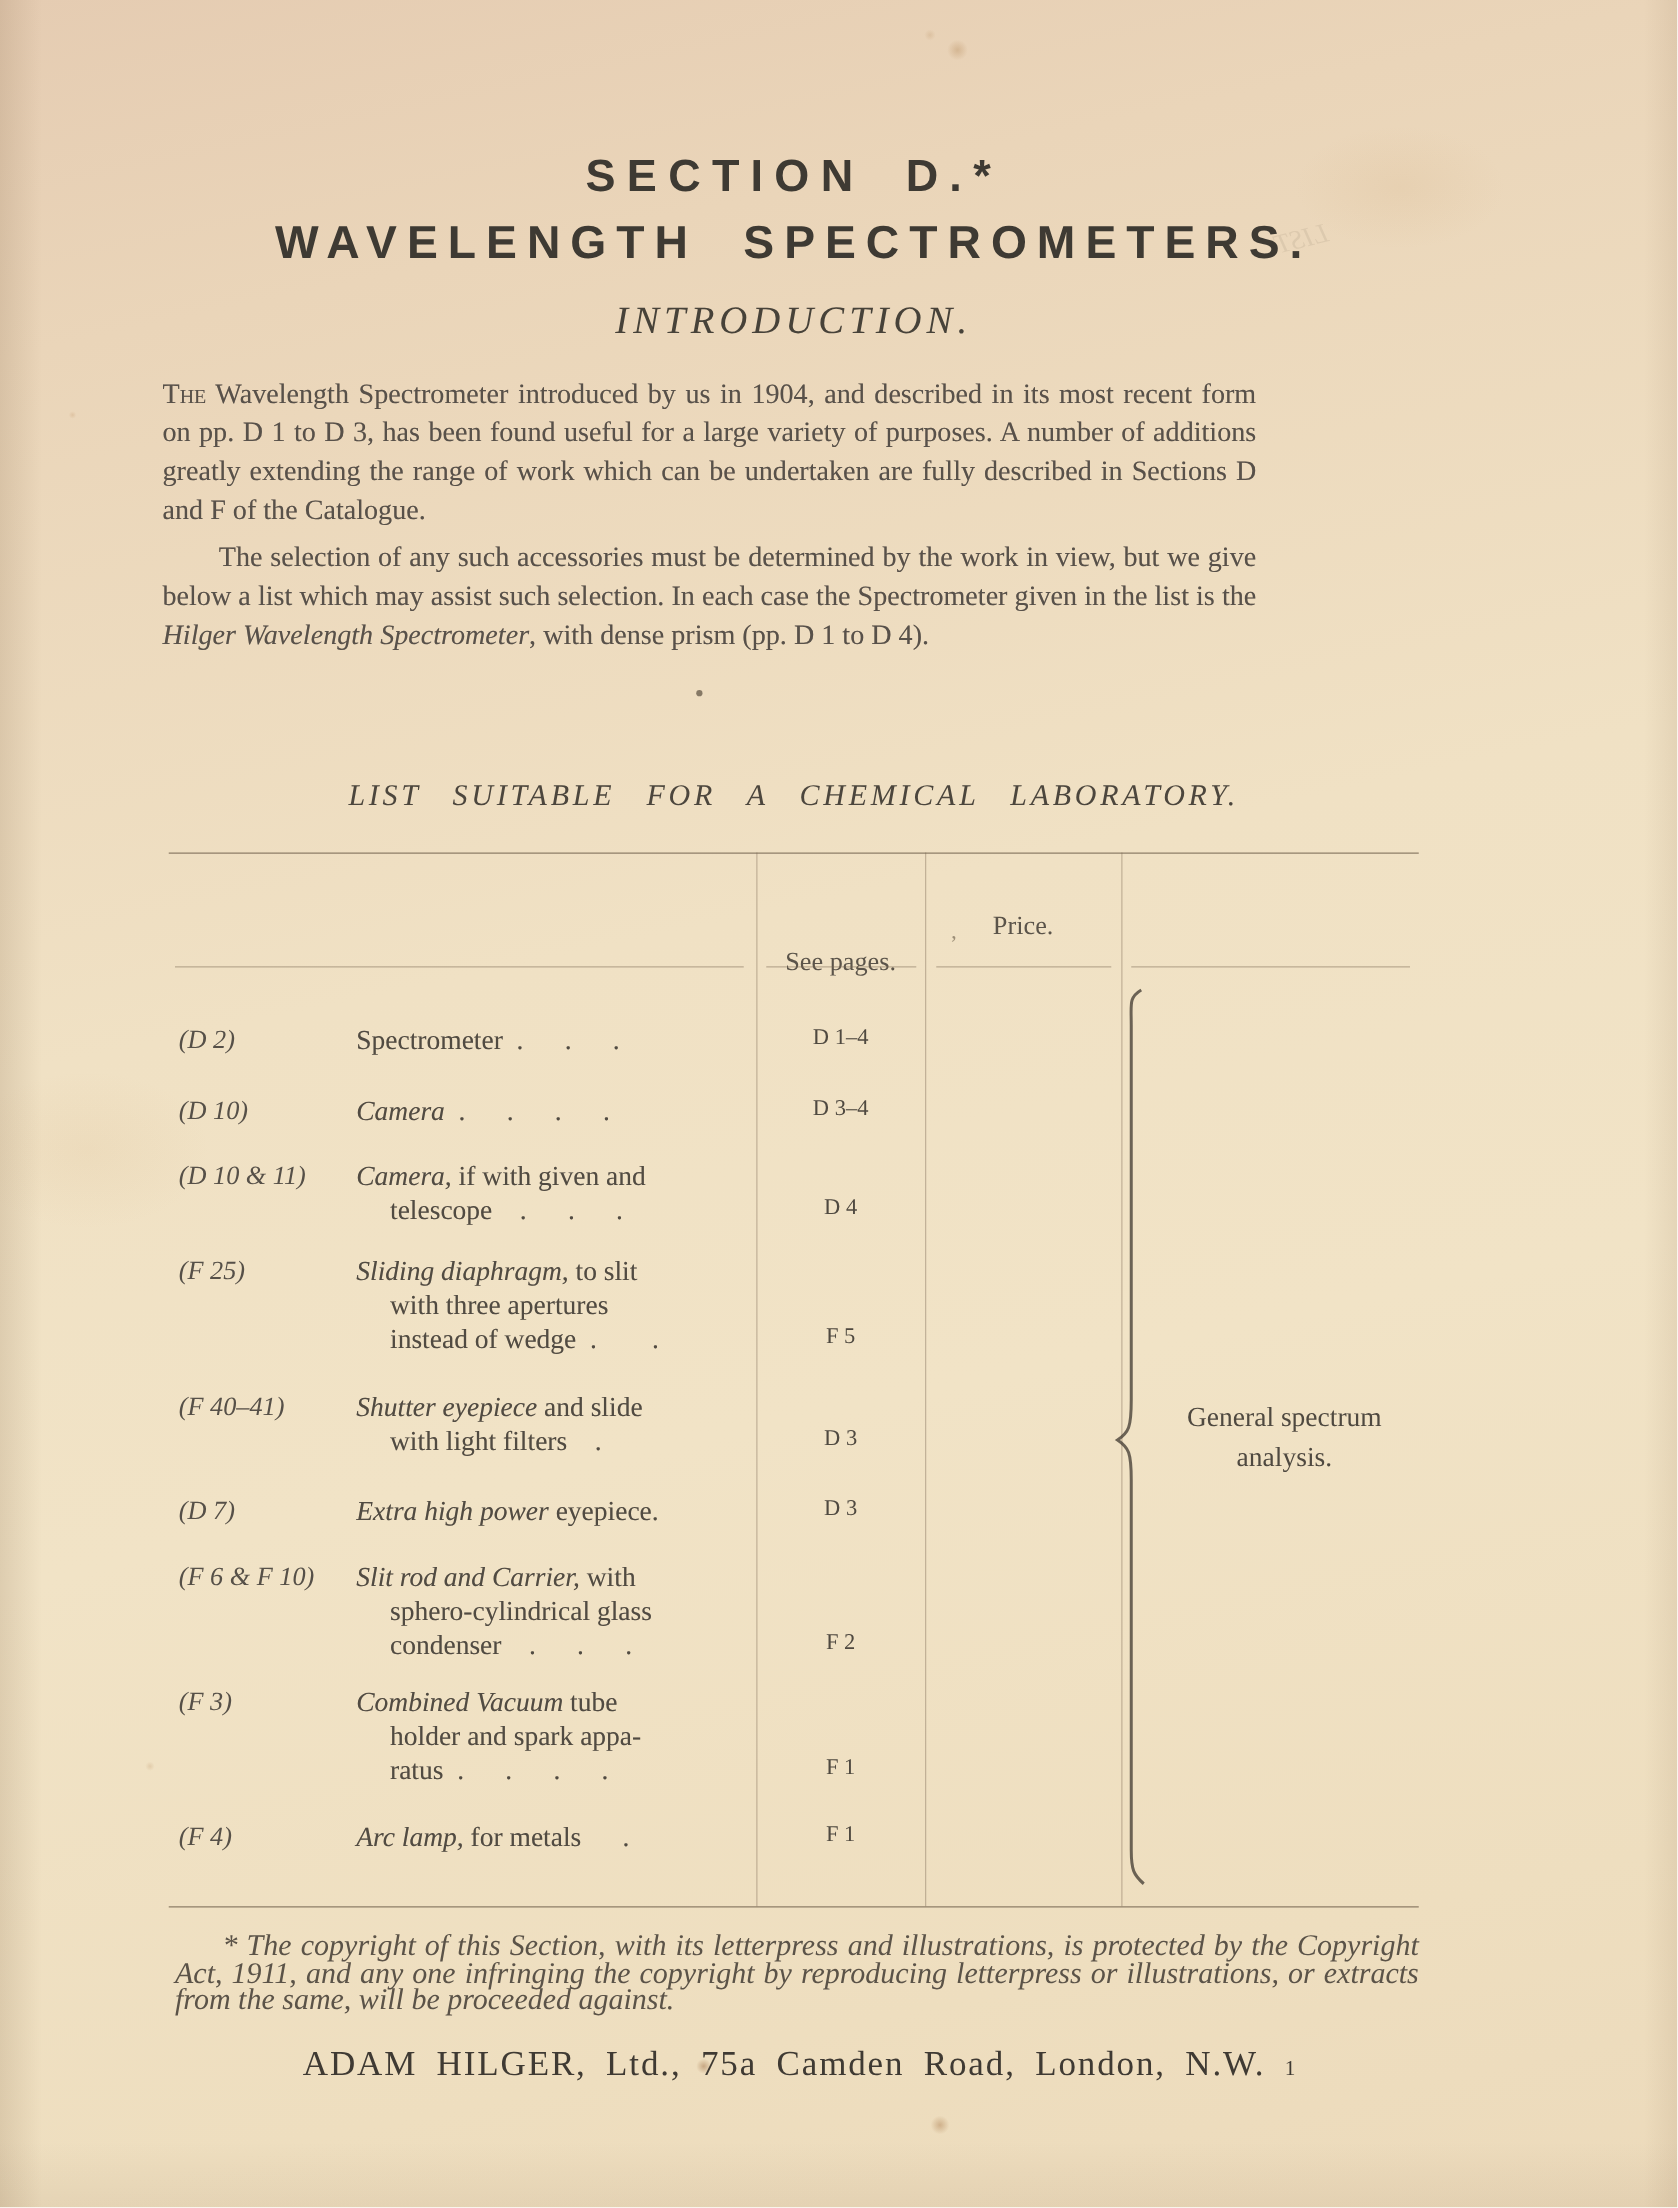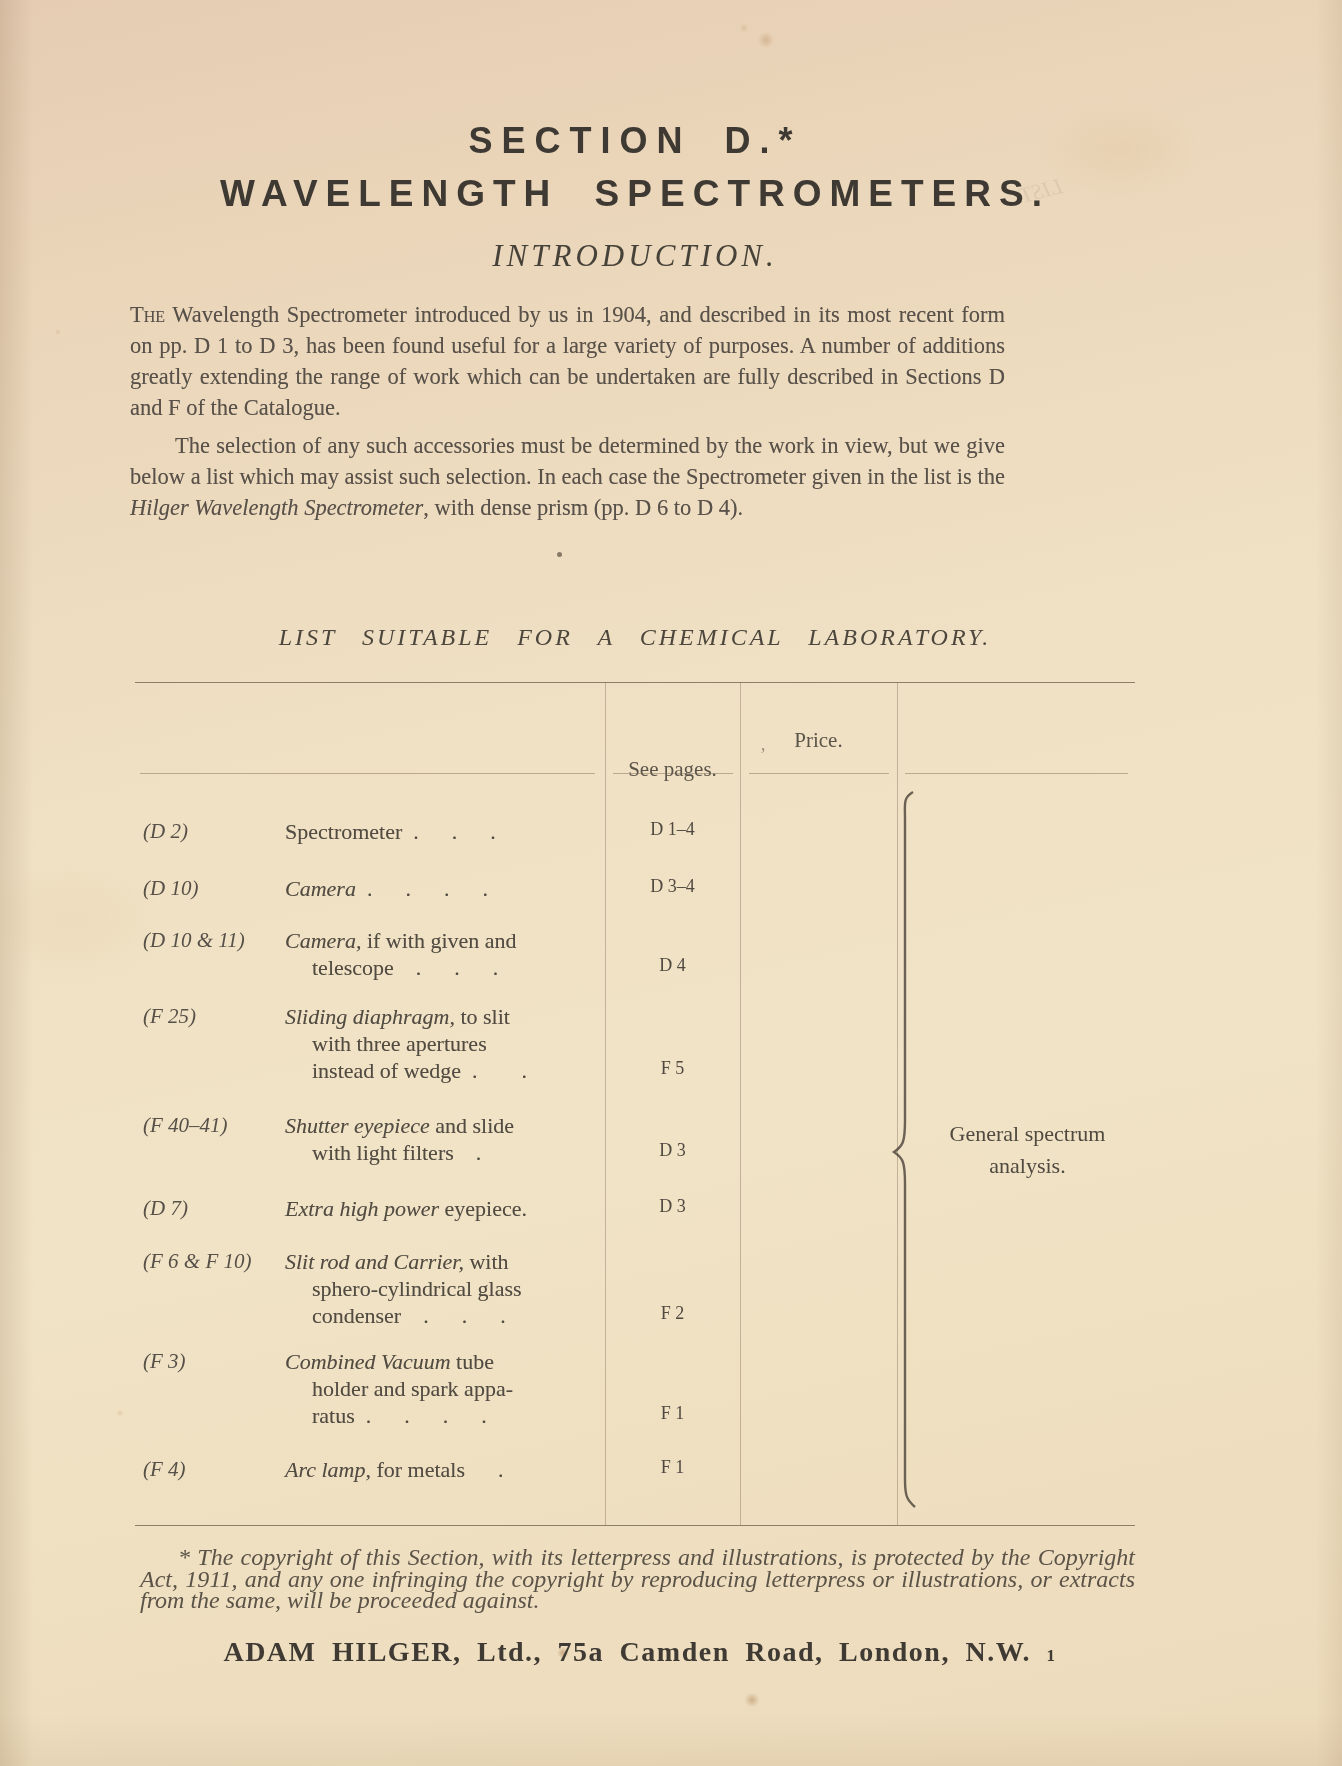--- a/index.html
+++ b/index.html
@@ -38,39 +38,39 @@
   .rule{position:absolute;height:0;border-top:1.6px solid rgba(110,94,74,.75);}
   .rule.light{border-top:1.2px solid rgba(120,102,80,.45);}
   .vrule{position:absolute;width:0;border-left:1.2px solid rgba(125,106,84,.40);}
   .th{position:absolute;font-size:21px;color:#5b544a;text-align:center;}
   .dline{position:absolute;font-size:22px;color:#514b42;white-space:nowrap;text-shadow:0 0 .5px rgba(80,70,58,.3);}
   .ref{position:absolute;left:143px;width:150px;font-size:21px;font-style:italic;color:#565048;white-space:nowrap;}
   .see{position:absolute;left:605px;width:135px;text-align:center;font-size:18px;color:#4f4940;font-family:Liberation Serif, serif;}
   .purpose{position:absolute;left:920px;top:1118px;width:215px;text-align:center;font-size:22px;line-height:32px;color:#4f4940;}
   .brace{position:absolute;left:884px;top:788px;}
   .footnote{position:absolute;left:140px;top:1547px;width:995px;font-size:24px;font-style:italic;line-height:21.5px;color:#5b5348;text-align:justify;text-indent:38px;}
-  .footer{position:absolute;left:135px;top:1636px;width:1010px;text-align:center;font-size:28px;font-weight:bold;letter-spacing:1.5px;word-spacing:7px;color:#3f3a33;}
+  .footer{position:absolute;left:135px;top:1636px;width:1010px;text-align:center;font-size:28px;font-weight:normal;letter-spacing:1.5px;word-spacing:7px;color:#3f3a33;}
   .footer .sm{font-size:17px;}
   .ghost{position:absolute;left:1020px;top:178px;font-size:22px;font-style:italic;color:#8a7a64;opacity:.14;transform:scaleX(-1) rotate(14deg);}
   .dot-artifact{position:absolute;left:557px;top:552px;width:5px;height:5px;border-radius:50%;background:rgba(90,78,62,.7);}
   .speck{position:absolute;left:760px;top:745px;font-size:18px;color:rgba(100,86,68,.6);}
 </style>
 </head>
 <body>
 
 <div class="page">
 
   <div class="ghost">LIST</div>
 
   <div class="abs ctr h-sans h1">SECTION D.*</div>
   <div class="abs ctr h-sans h2">WAVELENGTH SPECTROMETERS.</div>
   <div class="abs ctr h3">INTRODUCTION.</div>
 
   <div class="abs para p1"><span class="sc">The</span><span> Wavelength Spectrometer introduced by us in 1904, and described in its most recent form on pp. D 1 to D 3, has been found useful for a large variety of purposes.  A number of additions greatly extending the range of work which can be undertaken are fully described in Sections D and F of the Catalogue.</span></div>
-  <div class="abs para p2"><span>The selection of any such accessories must be determined by the work in view, but we give below a list which may assist such selection.  In each case the Spectrometer given in the list is the </span><span class="it">Hilger Wavelength Spectrometer</span><span>, with dense prism (pp. D 6 to D 4).</span></div>
+  <div class="abs para p2"><span>The selection of any such accessories must be determined by the work in view, but we give below a list which may assist such selection.  In each case the Spectrometer given in the list is the </span><span class="it">Hilger Wavelength Spectrometer</span><span>, with dense prism (pp. D 1 to D 4).</span></div>
 
   <div class="dot-artifact"></div>
   <div class="abs ctr list-title">LIST SUITABLE FOR A CHEMICAL LABORATORY.</div>
 
   <div class="rule" style="left:135px;top:682px;width:1000px;"></div>
   <div class="rule" style="left:135px;top:1525px;width:1000px;"></div>
   <div class="vrule" style="left:605px;top:682px;height:843px;"></div>
   <div class="vrule" style="left:740px;top:682px;height:843px;"></div>
   <div class="vrule" style="left:897px;top:682px;height:843px;"></div>
 

